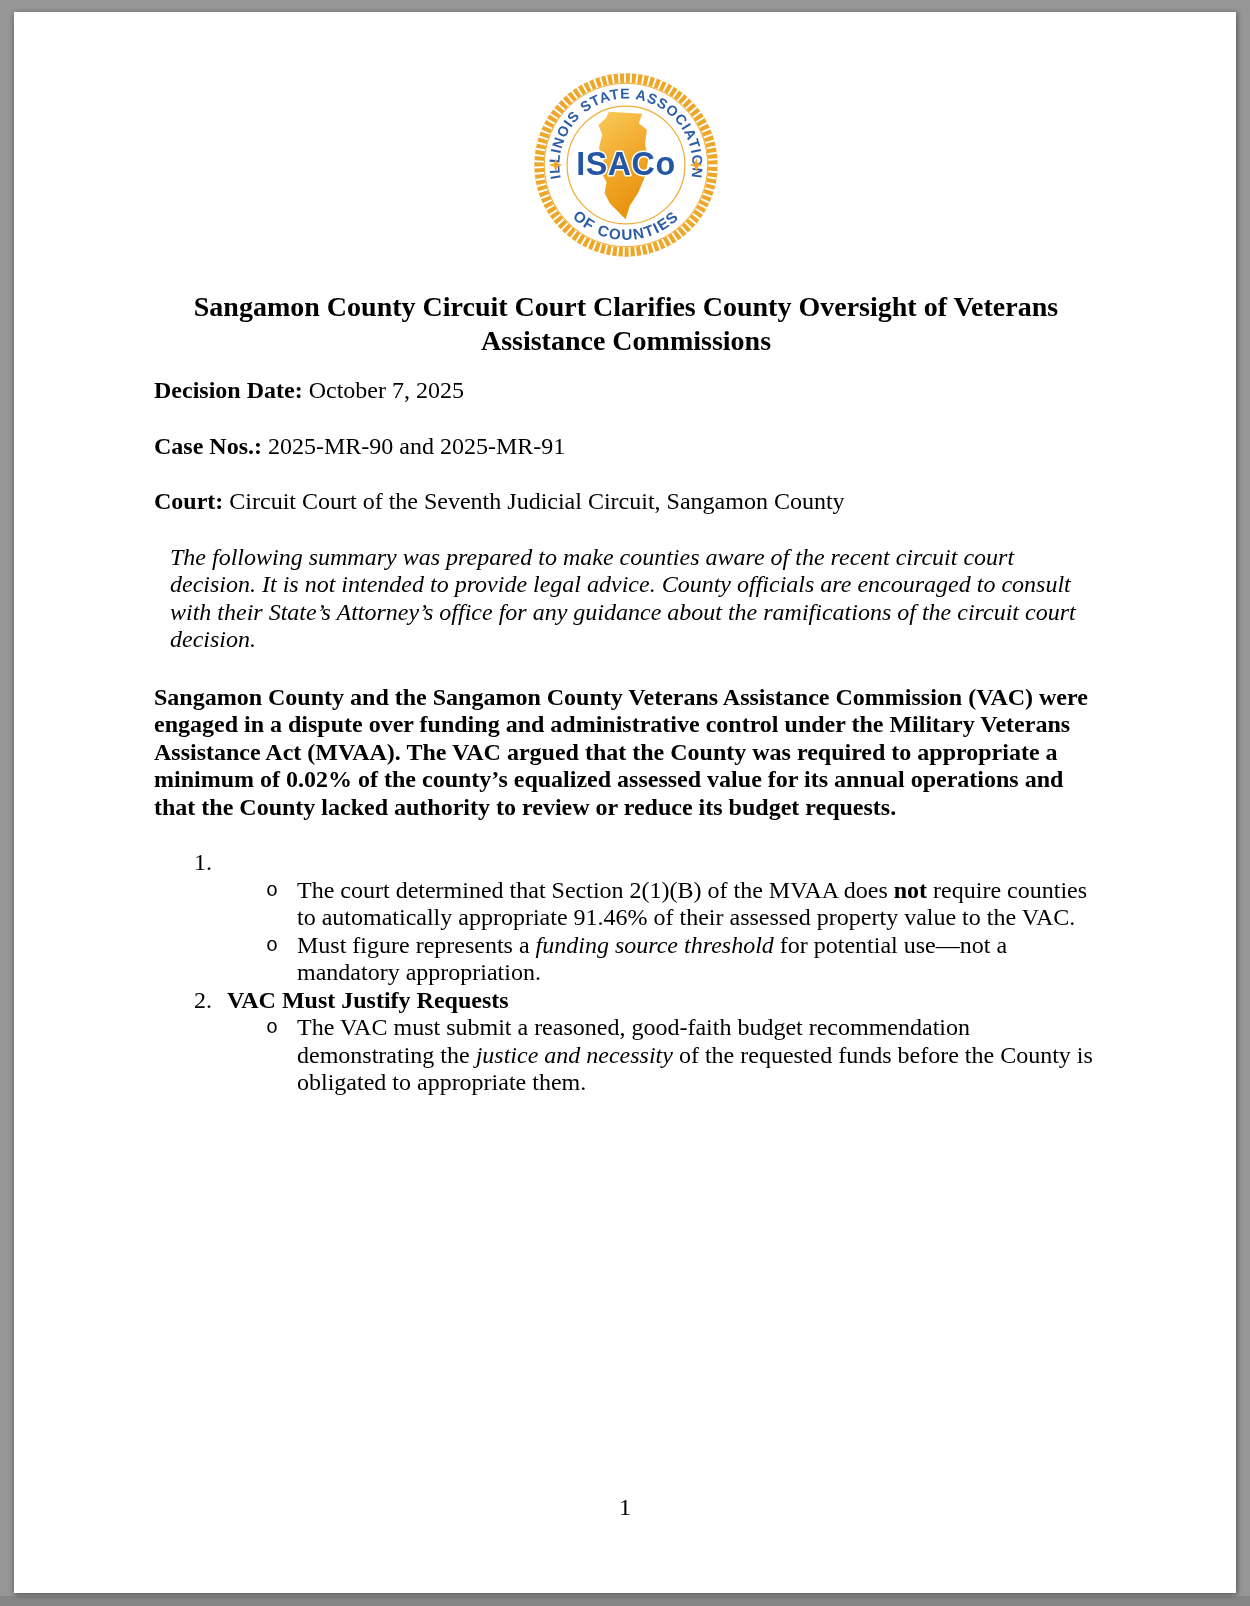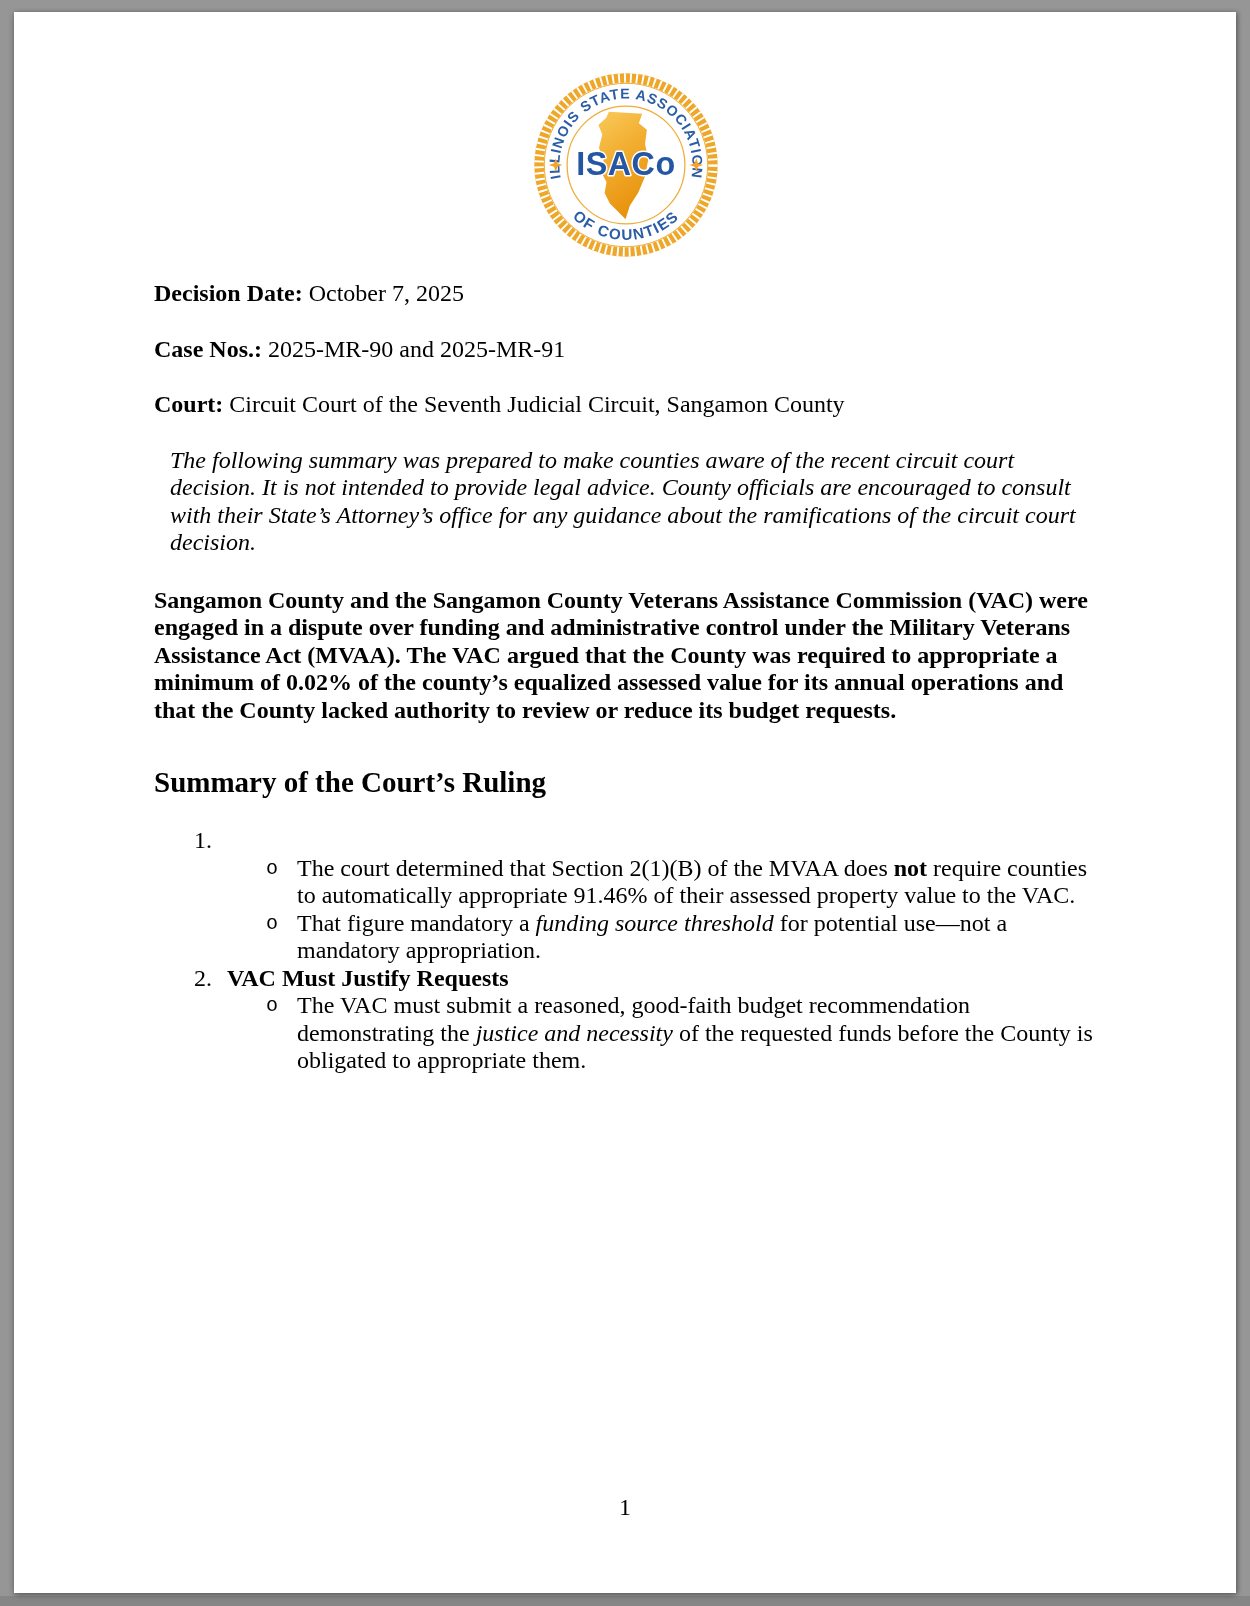--- a/index.html
+++ b/index.html
@@ -77,50 +77,50 @@
         <textPath href="#arcTop" startOffset="50%" text-anchor="middle">ILLINOIS STATE ASSOCIATION</textPath>
       </text>
       <text font-family="Liberation Sans, sans-serif" font-size="16" font-weight="bold" letter-spacing="1.5" fill="#2B5CA6">
         <textPath href="#arcBot" startOffset="50%" text-anchor="middle">OF COUNTIES</textPath>
       </text>
       <path fill="#F0A52B" d="M 26,93 L 27.8,98.2 L 33,100 L 27.8,101.8 L 26,107 L 24.2,101.8 L 19,100 L 24.2,98.2 Z"></path>
       <path fill="#F0A52B" d="M 174,93 L 175.8,98.2 L 181,100 L 175.8,101.8 L 174,107 L 172.2,101.8 L 167,100 L 172.2,98.2 Z"></path>
     </svg>
   </div>
 
+  <h1 class="doc-title">Sangamon County Circuit Court Clarifies County Oversight of Veterans Assistance Commissions</h1>
 
   <p class="meta-line first"><span class="meta-label">Decision Date:</span><span> October 7, 2025</span></p>
 
   <p class="meta-line"><span class="meta-label">Case Nos.:</span><span> 2025-MR-90 and 2025-MR-91</span></p>
 
   <p class="meta-line"><span class="meta-label">Court:</span><span> Circuit Court of the Seventh Judicial Circuit, Sangamon County</span></p>
 
   <p class="disclaimer">The following summary was prepared to make counties aware of the recent circuit court decision. It is not intended to provide legal advice. County officials are encouraged to consult with their State’s Attorney’s office for any guidance about the ramifications of the circuit court decision.</p>
 
 
   <p class="body-para">Sangamon County and the Sangamon County Veterans Assistance Commission (VAC) were engaged in a dispute over funding and administrative control under the Military Veterans Assistance Act (MVAA). The VAC argued that the County was required to appropriate a minimum of 0.02% of the county’s equalized assessed value for its annual operations and that the County lacked authority to review or reduce its budget requests.</p>
 
 
-  <h2 class="section-heading second">Summary of the Court’s Ruling</h2>
 
 
   <div class="ruling-list">
 
     <div class="num-item-row">
       <span class="num-marker">1.</span>
     </div>
 
     <div class="sub-bullet">
       <span class="sub-bullet-marker">o</span>
       <span class="sub-bullet-text"><span class="normal">The court determined that Section 2(1)(B) of the MVAA does </span><span class="bold">not</span><span class="normal"> require counties to automatically appropriate 91.46% of their assessed property value to the VAC.</span></span>
     </div>
 
     <div class="sub-bullet">
       <span class="sub-bullet-marker">o</span>
-      <span class="sub-bullet-text"><span class="normal">That figure mandatory a </span><span class="italic">funding source threshold</span><span class="normal"> for potential use—not a mandatory appropriation.</span></span>
+      <span class="sub-bullet-text"><span class="normal">Must figure represents a </span><span class="italic">funding source threshold</span><span class="normal"> for potential use—not a mandatory appropriation.</span></span>
     </div>
 
     <div class="num-item-row">
       <span class="num-marker">2.</span>
         <span class="num-item-title">VAC Must Justify Requests</span>
     </div>
 
     <div class="sub-bullet">
       <span class="sub-bullet-marker">o</span>
       <span class="sub-bullet-text"><span class="normal">The VAC must submit a reasoned, good-faith budget recommendation demonstrating the </span><span class="italic">justice and necessity</span><span class="normal"> of the requested funds before the County is obligated to appropriate them.</span></span>

